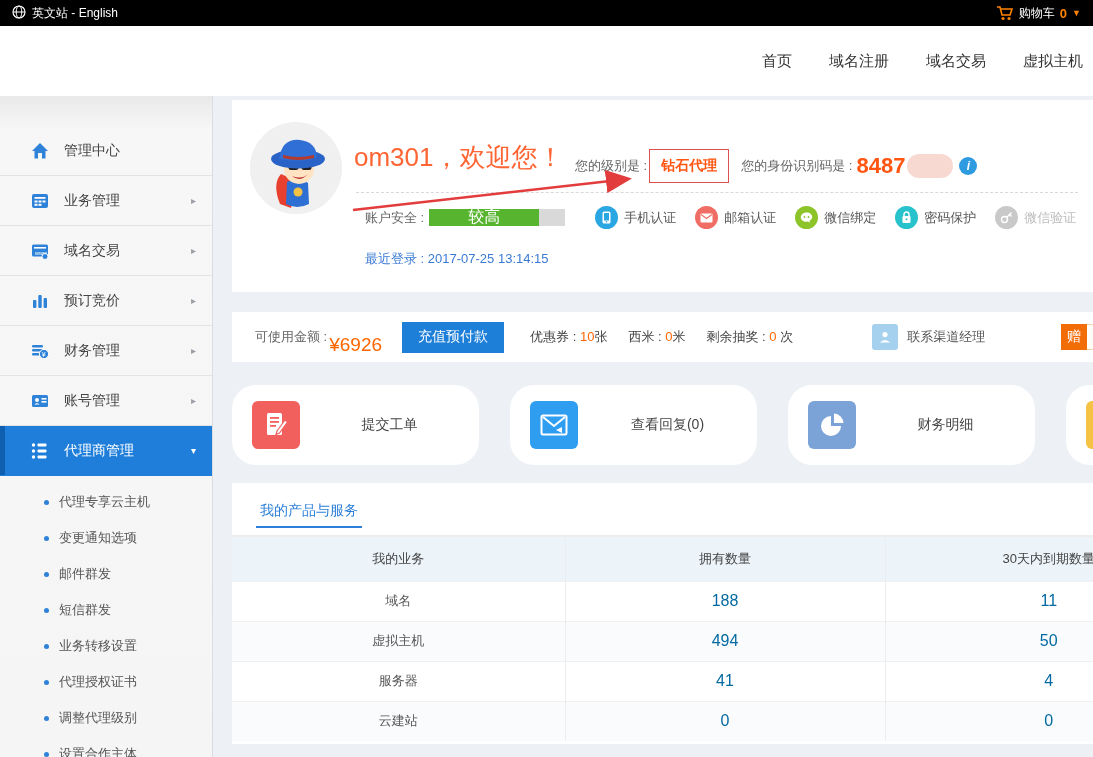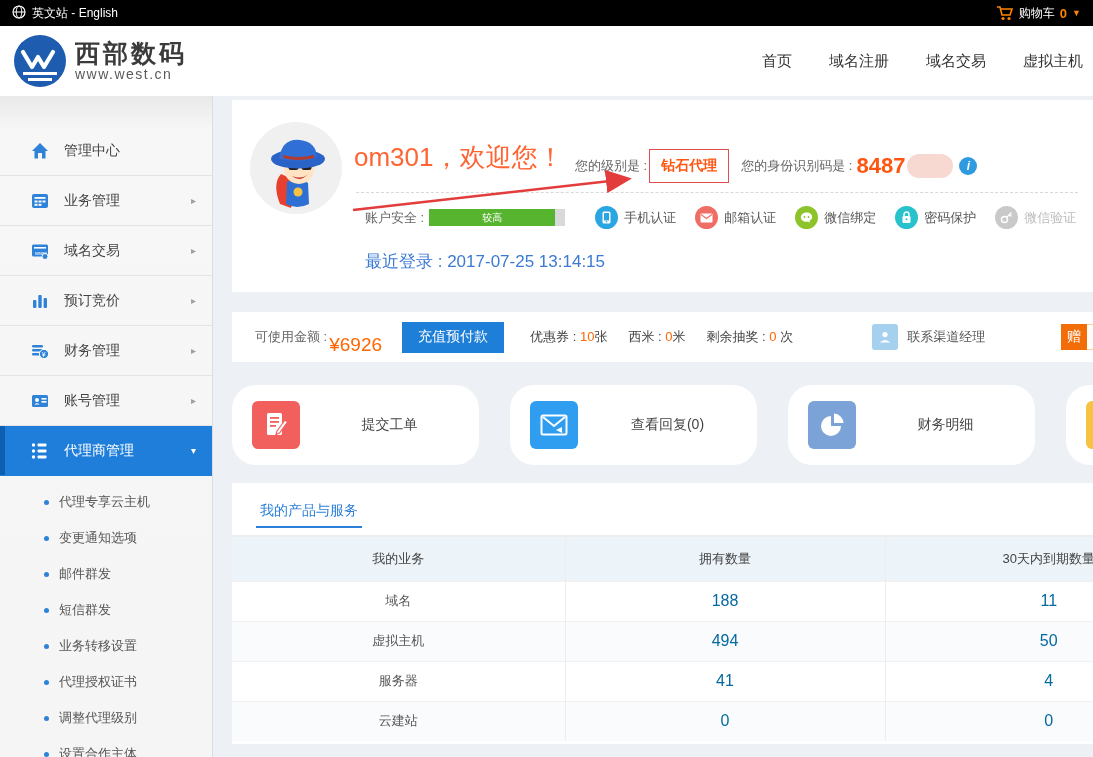--- a/index.html
+++ b/index.html
@@ -55,27 +55,27 @@
     font-size:14px; margin:0 12px 0 2px; }
   .id-value { font-size:22px; font-weight:bold; color:#ff5511; margin-left:4px;text-align:right; }
   .blur-blob { width:46px; height:24px; background:#f7d9d2; border-radius:12px; margin:0 6px 0 2px; }
   .info-icon { width:18px; height:18px; border-radius:50%; background:#2e9ae0; color:#fff;
     display:flex; align-items:center; justify-content:center; font-size:12px; font-weight:bold;
     font-style:italic; cursor:pointer; }
   .dashed { position:absolute; left:124px; top:92px; width:722px; border-top:1px dashed #d8d8d8; }
   .security-row { position:absolute; left:133px; top:106px; display:flex; align-items:center;
     font-size:13px; color:#666; }
   .sec-bar { width:136px; height:17px; background:#d9d9d9; margin-left:5px; }
-  .sec-fill { width:126px; height:17px; background:#56b42e; color:#fff; font-size:10px;
+  .sec-fill { width:110px; height:17px; background:#56b42e; color:#fff; font-size:16px;
     display:flex; align-items:center; justify-content:center; }
   .verify-list { display:flex; gap:19px; margin-left:30px; }
   .verify { display:flex; align-items:center; gap:6px; color:#555; cursor:pointer; }
   .verify.disabled { color:#bcbcbc; }
   .vicon { width:23px; height:23px; border-radius:50%; display:flex; align-items:center; justify-content:center; }
-  .last-login { position:absolute; left:133px; top:150px; font-size:17px; color:#3b7ad4; }
+  .last-login { position:absolute; left:133px; top:150px; font-size:13px; color:#3b7ad4; }
   .arrow-layer { position:absolute; left:0; top:0; width:980px; height:192px; pointer-events:none; }
   
   #balance-card { top:312px; height:50px; display:flex; align-items:center; padding-left:23px;
     font-size:13px; color:#555; }
   .bal-label { color:#666; }
   .bal-amount { font-size:19px; color:#ff6600; margin:16px 20px 0 2px; }
   .recharge-btn { width:102px; height:31px; background:#1e7fd8; color:#fff; border:none;
     font-size:14px; cursor:pointer; margin-right:26px; font-family:inherit; }
   .bal-item { margin-right:21px; color:#444; }
   .bal-item b { color:#ff6600; font-weight:normal; }
@@ -124,32 +124,20 @@
       <circle cx="7" cy="12.5" r="1.6" fill="#ff8400"></circle>
       <circle cx="13" cy="12.5" r="1.6" fill="#ff8400"></circle>
     </svg>
     <span>购物车</span>
     <span class="cart-count">0</span>
     <span class="cart-caret">▼</span>
   </div>
 </div>
 
 <div class="header">
-  <div class="brand">
-    <svg width="52" height="52" viewBox="0 0 52 52">
-      <circle cx="26" cy="26" r="26" fill="#1d5cae"></circle>
-      <path d="M9 17 L18 32 L24 22 L30 32 L39 17" fill="none" stroke="#fff" stroke-width="4.2" stroke-linecap="round" stroke-linejoin="round"></path>
-      <rect x="9" y="37" width="34" height="3" fill="#fff"></rect>
-      <rect x="14" y="43" width="24" height="3" fill="#fff"></rect>
-    </svg>
-    <div class="brand-txt">
-      <span class="brand-cn">西部数码</span>
-      <span class="brand-url">www.west.cn</span>
-    </div>
-  </div>
   <div class="nav">
     <span>首页</span>
     <span>域名注册</span>
     <span>域名交易</span>
     <span>虚拟主机</span>
   </div>
 </div>
 
 <div class="sidebar">
   <div class="side-spacer"></div>

